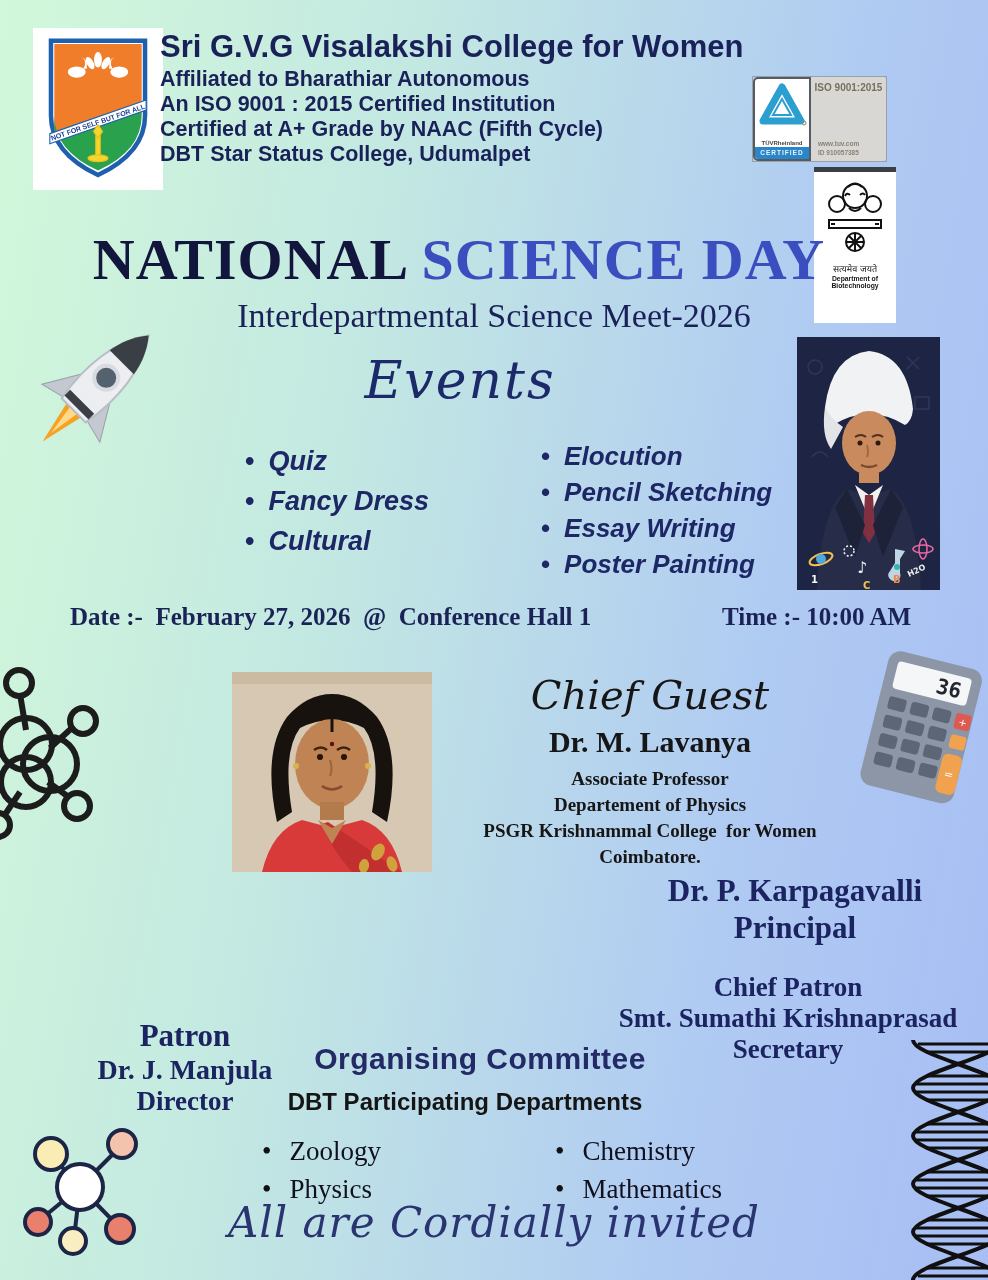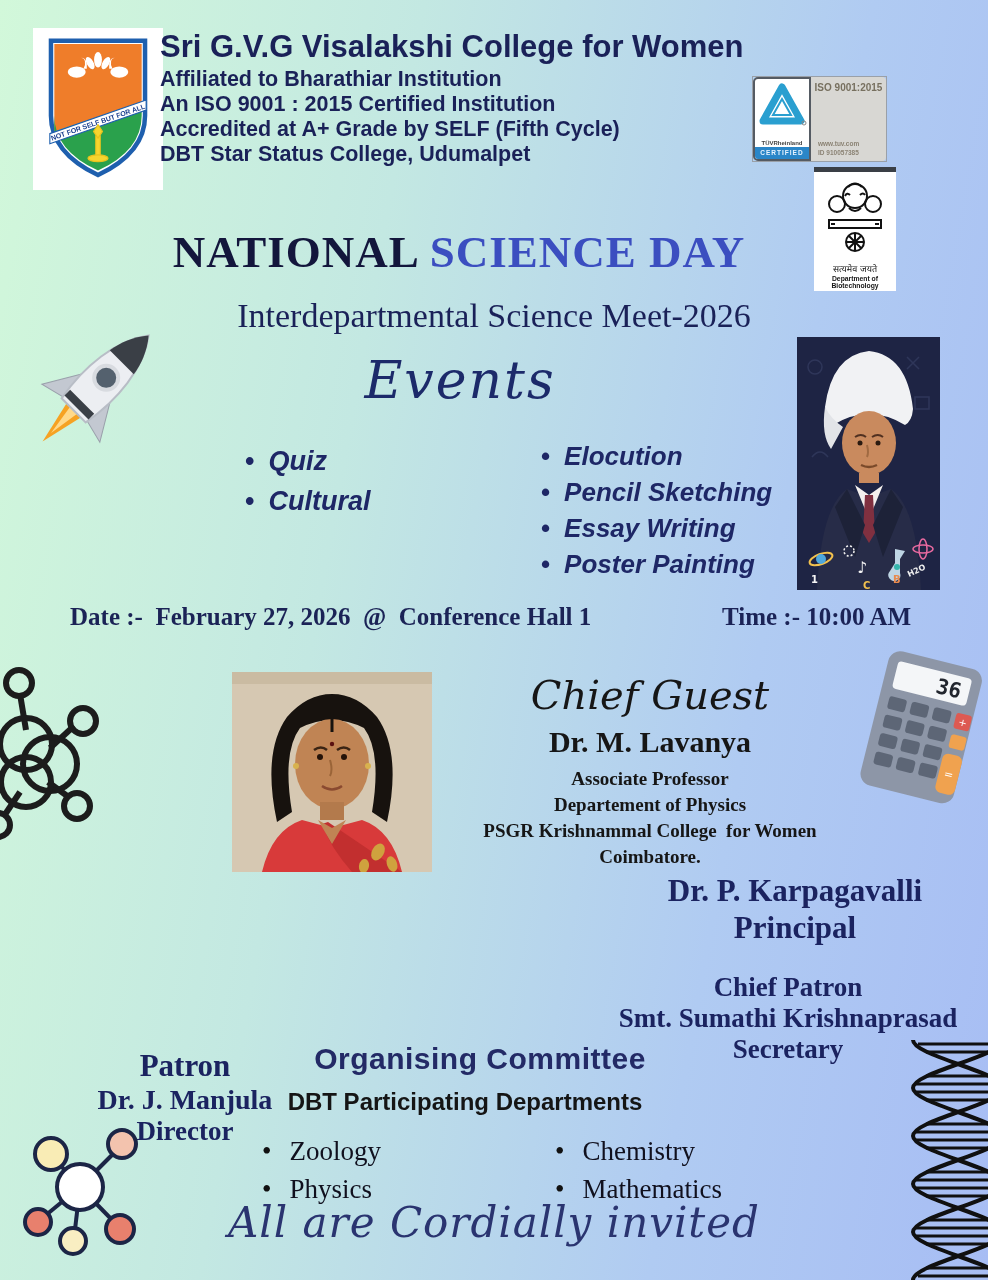--- a/index.html
+++ b/index.html
@@ -21,26 +21,26 @@
 
   .iso-badge { left:753px; top:77px; width:133px; height:84px; display:flex; box-shadow:0 0 0 1px #9aa0a8; }
   .tuv-box { width:58px; height:84px; background:#fff; border:2px solid #555b63; border-radius:5px 0 0 5px; position:relative; overflow:hidden; }
   .tuv-brand { position:absolute; left:0; right:0; bottom:13px; font-size:6px; font-weight:bold; color:#444; text-align:center; }
   .tuv-cert { position:absolute; left:0; right:0; bottom:0; height:12px; background:#2a86c8; color:#e8f4ff; font-size:6.5px; font-weight:bold; text-align:center; line-height:12px; letter-spacing:1px; }
   .iso-panel { width:75px; background:#d8d7d3; position:relative; border-radius:0 4px 4px 0; }
   .iso-title { position:absolute; top:5px; left:0; right:0; text-align:center; font-size:10px; font-weight:bold; color:#77705f; }
   .iso-url { position:absolute; bottom:14px; left:7px; font-size:6.5px; color:#8b8374; font-weight:bold; }
   .iso-id { position:absolute; bottom:5px; left:7px; font-size:6.5px; color:#8b8374; font-weight:bold; }
 
-  .emblem-card { left:814px; top:167px; width:82px; height:124px; background:#fff; border-top:5px solid #3a3f46; text-align:center; }
+  .emblem-card { left:814px; top:167px; width:82px; height:156px; background:#fff; border-top:5px solid #3a3f46; text-align:center; }
   .emblem-motto { font-size:9px; color:#151515; font-family:"DejaVu Sans",sans-serif; margin-top:-2px; }
   .emblem-dept { font-size:6.8px; font-weight:bold; color:#151515; }
 
   
-  .main-title { left:0; top:226px; width:900px; text-align:center; font-family:"Liberation Serif",serif; font-weight:bold; font-size:45px; letter-spacing:1px;padding-left:18px; }
+  .main-title { left:0; top:226px; width:900px; text-align:center; font-family:"Liberation Serif",serif; font-weight:bold; font-size:58px; letter-spacing:1px;padding-left:18px; }
   .mt-1 { color:#13163c; }
   .mt-2 { color:#3b4ec0; }
   .subtitle { left:0; top:297px; width:988px; text-align:center; font-family:"Liberation Serif",serif; font-size:34px; color:#1a2158; }
 
   
   .events-heading { left:310px; top:350px; width:300px; text-align:center; font-family:"DejaVu Serif",serif; font-style:italic; font-size:52px; color:#1c2a6a; letter-spacing:2px; }
   .evt-list { list-style:none; font-style:italic; font-weight:bold; color:#1e2766; }
   .evt-left { left:245px; top:441px; font-size:27px; }
   .evt-right { left:541px; top:438px; font-size:26px; }
   .evt-left li { line-height:40px; }
@@ -56,21 +56,21 @@
   .cg-block { left:440px; top:672px; width:420px; text-align:center; color:#161616; }
   .cg-heading { font-family:"DejaVu Serif",serif; font-style:italic; font-size:40px; line-height:46px; }
   .cg-name { font-family:"Liberation Serif",serif; font-weight:bold; font-size:30px; line-height:40px; margin-top:4px; }
   .cg-detail { font-family:"Liberation Serif",serif; font-weight:bold; font-size:19px; line-height:26px; white-space:pre; }
   .cg-detail.gap { margin-top:4px; }
 
   
   .pp { font-family:"Liberation Serif",serif; font-weight:bold; color:#1b2360; text-align:center; }
   .coordinator { left:15px; top:884px; width:310px; font-size:30px; line-height:37px; }
   .principal { left:610px; top:872px; width:370px; font-size:31px; line-height:37px; }
-  .patron { left:55px; top:1048px; width:260px; }
+  .patron { left:55px; top:1018px; width:260px; }
   .patron .t1 { font-size:31px; line-height:35px; }
   .patron .t2 { font-size:28px; line-height:33px; }
   .patron .t3 { font-size:27px; line-height:31px; }
   .chief-patron { left:588px; top:972px; width:400px; font-size:27px; line-height:31px; }
 
   
   .committee-heading { left:280px; top:1042px; width:400px; text-align:center; font-size:30px; font-weight:bold; color:#232a66; letter-spacing:0.5px; }
   .committee-sub { left:250px; top:1088px; width:430px; text-align:center; font-size:24px; font-weight:bold; color:#151515; }
   .dept-list { list-style:none; font-family:"Liberation Serif",serif; font-size:27px; color:#10101e; }
   .dept-left { left:262px; top:1132px; }
@@ -107,23 +107,23 @@
       <g stroke="#e8c21d" fill="#f6d52e">
         <rect x="48" y="90" width="4" height="18"></rect>
         <ellipse cx="50" cy="110" rx="9" ry="3"></ellipse>
         <path d="M50,80 l4,6 -4,6 -4,-6 Z"></path>
       </g>
     </svg>
   </div>
 
   <div class="abs hdr-block">
     <div class="hdr-name">Sri G.V.G Visalakshi College for Women</div>
-    <div class="hdr-line first">Affiliated to Bharathiar Institution</div>
+    <div class="hdr-line first">Affiliated to Bharathiar Autonomous</div>
     <div class="hdr-line">An ISO 9001 : 2015 Certified Institution</div>
-    <div class="hdr-line">Accredited at A+ Grade by SELF (Fifth Cycle)</div>
+    <div class="hdr-line">Certified at A+ Grade by NAAC (Fifth Cycle)</div>
     <div class="hdr-line">DBT Star Status College, Udumalpet</div>
   </div>
 
   <div class="abs iso-badge">
     <div class="tuv-box">
       <svg width="54" height="52" viewBox="0 0 54 52">
         <path d="M27,8 L46,42 H8 Z" fill="none" stroke="#2a9fd0" stroke-width="7" stroke-linejoin="round"></path>
         <path d="M27,20 L36,36 H18 Z" fill="#fff" stroke="#2a9fd0" stroke-width="2"></path>
         <circle cx="49" cy="44" r="2" fill="none" stroke="#888" stroke-width="1"></circle>
       </svg>
@@ -178,20 +178,21 @@
         <circle cx="75" cy="62" r="12" fill="#54616e" stroke="#d8dbe0" stroke-width="4"></circle>
         <rect x="58" y="96" width="34" height="8" fill="#3a3f46"></rect>
       </g>
     </svg>
   </div>
 
   <div class="abs events-heading">Events</div>
 
   <ul class="abs evt-list evt-left">
     <li>Quiz</li>
+    <li>Fancy Dress</li>
     <li>Cultural</li>
   </ul>
   <ul class="abs evt-list evt-right">
     <li>Elocution</li>
     <li>Pencil Sketching</li>
     <li>Essay Writing</li>
     <li>Poster Painting</li>
   </ul>
 
   <div class="abs" style="left:797px; top:337px;">

